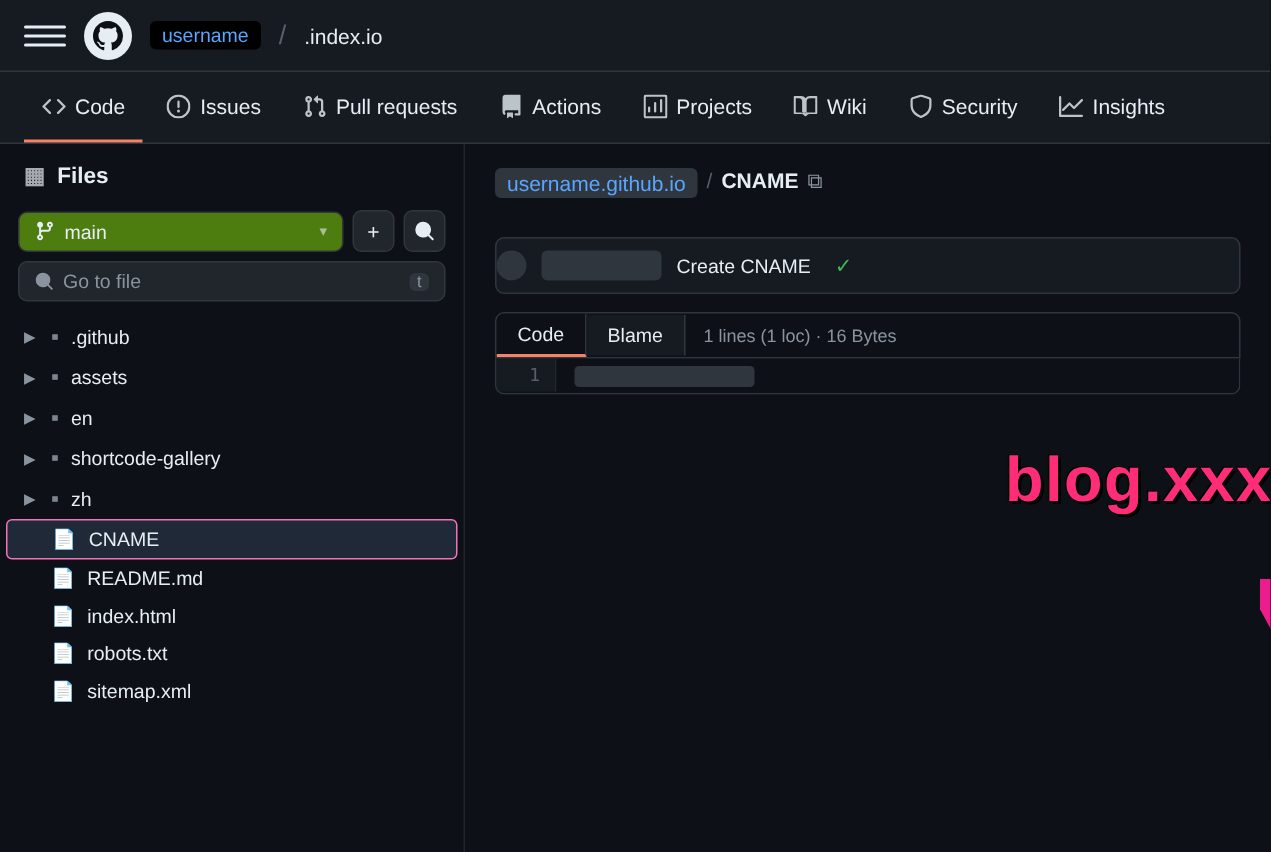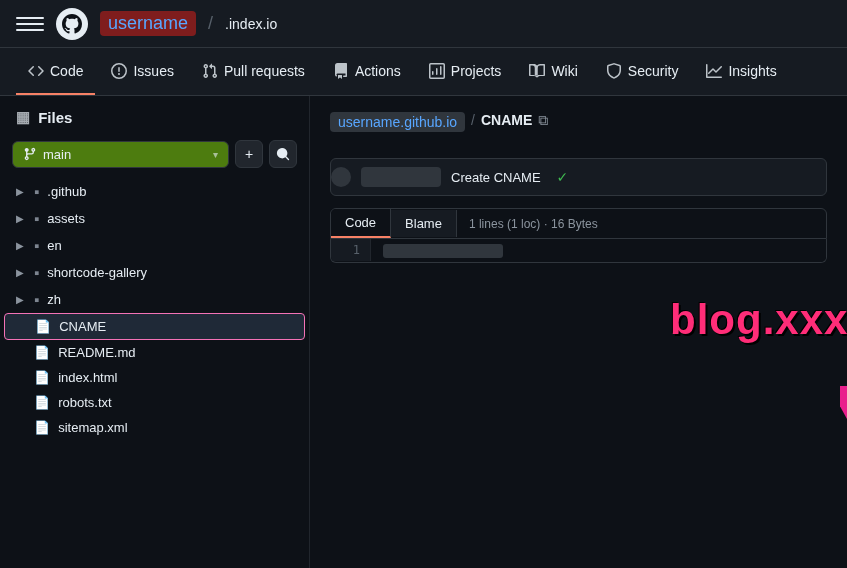--- a/index.html
+++ b/index.html
@@ -34,25 +34,25 @@
     .topbar-logo {
       width: 32px; height: 32px;
       background: #e6edf3;
       border-radius: 50%;
       display: flex; align-items: center; justify-content: center;
       flex-shrink: 0;
     }
     .topbar-logo svg { width: 20px; height: 20px; fill: #0d1117; }
     .topbar-sep { color: #57606a; font-size: 18px; font-weight: 300; }
     .topbar-repo-name {
-      background: #7f1d1d;
+      background: #000000;
       border-radius: 4px;
       padding: 2px 8px;
       color: #58a6ff;
-      font-size: 18px;
+      font-size: 13px;
       font-weight: 500;
     }
     .topbar-domain { color: #e6edf3; font-size: 14px; font-weight: 500; }
 
     
     .nav-tabs {
       background: #161b22;
       height: 48px;
       display: flex;
       align-items: stretch;
@@ -425,20 +425,27 @@
         <span class="branch-dropdown-arrow">▾</span>
       </div>
       <div class="icon-btn">+</div>
       <div class="icon-btn">
         <svg width="14" height="14" viewBox="0 0 16 16" fill="currentColor">
             <path d="M10.68 11.74a6 6 0 01-7.922-8.982 6 6 0 018.982 7.922l3.04 3.04a.749.749 0 11-1.06 1.06l-3.04-3.04zM11.5 7a4.499 4.499 0 11-8.997 0A4.499 4.499 0 0111.5 7z"></path>
           </svg>
       </div>
     </div>
 
+    <div class="goto-file">
+      <svg width="13" height="13" viewBox="0 0 16 16" fill="currentColor">
+          <path d="M10.68 11.74a6 6 0 01-7.922-8.982 6 6 0 018.982 7.922l3.04 3.04a.749.749 0 11-1.06 1.06l-3.04-3.04zM11.5 7a4.499 4.499 0 11-8.997 0A4.499 4.499 0 0111.5 7z"></path>
+        </svg>
+      <span>Go to file</span>
+      <span class="goto-badge">t</span>
+    </div>
 
     <div class="file-list">
 
       <div class="file-item">
         <span class="expand-arrow">▶</span>
         <span class="folder-icon">▪</span>
         <span>.github</span>
       </div>
 
       <div class="file-item">

